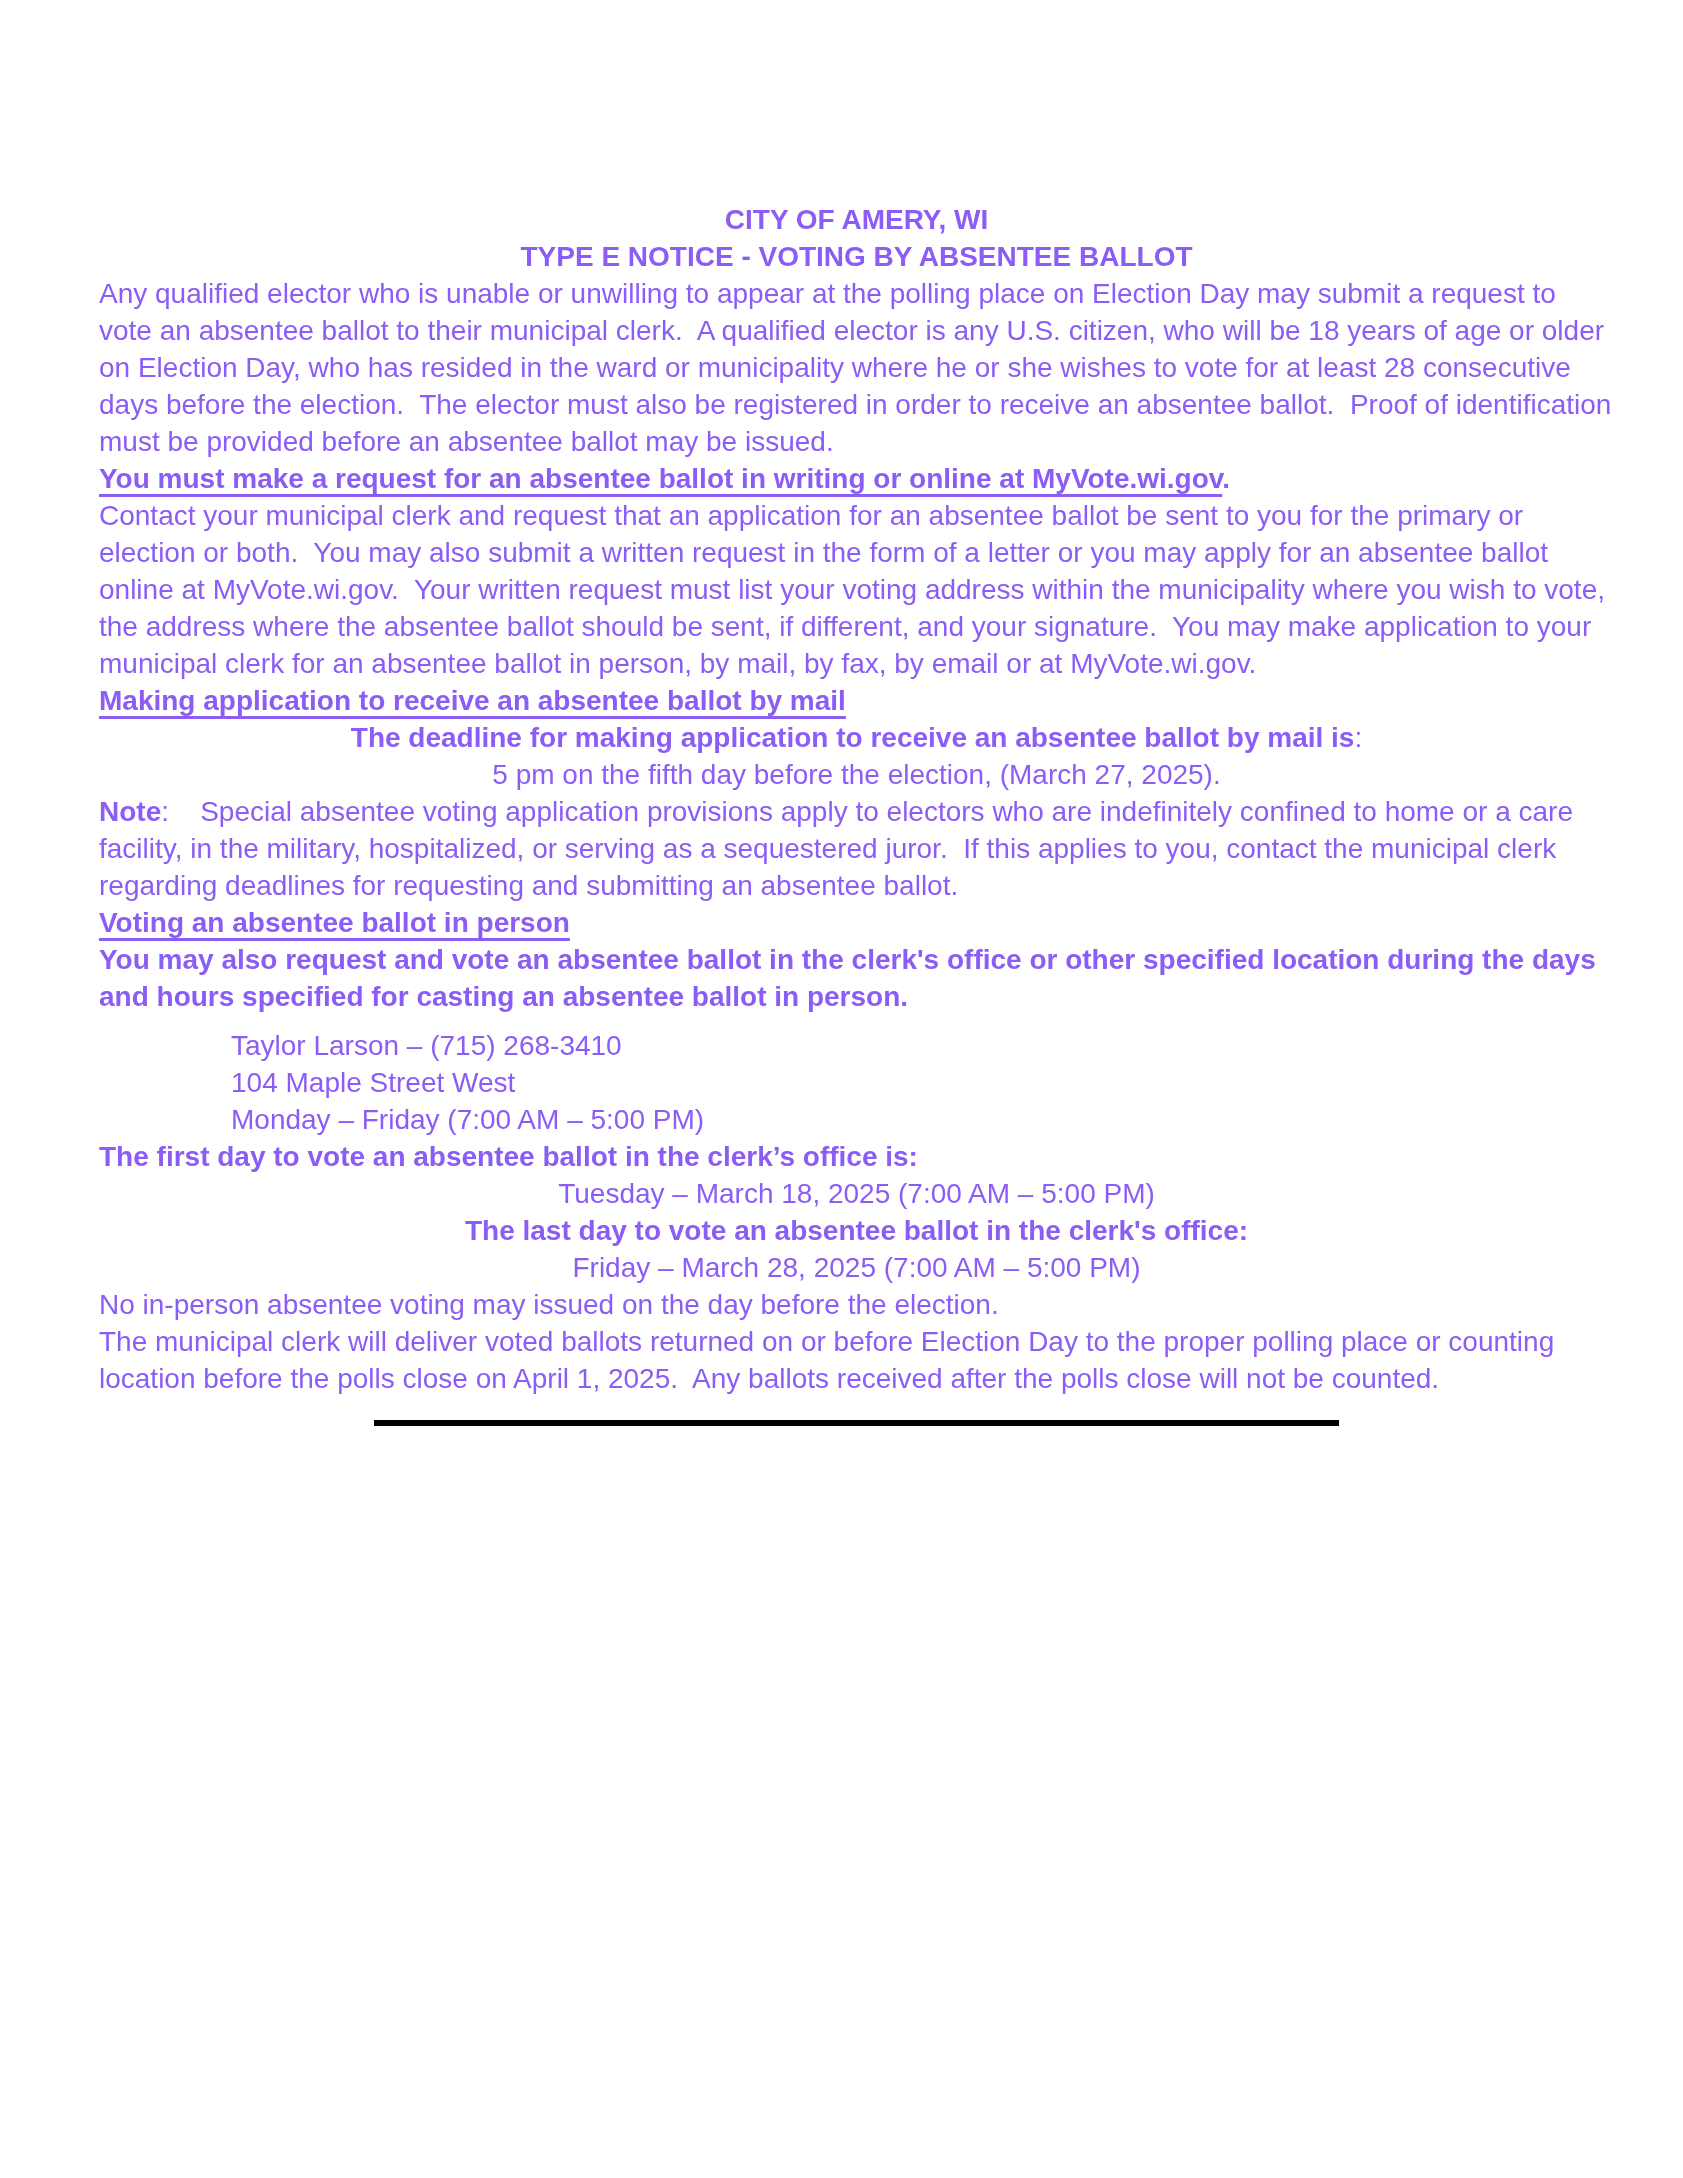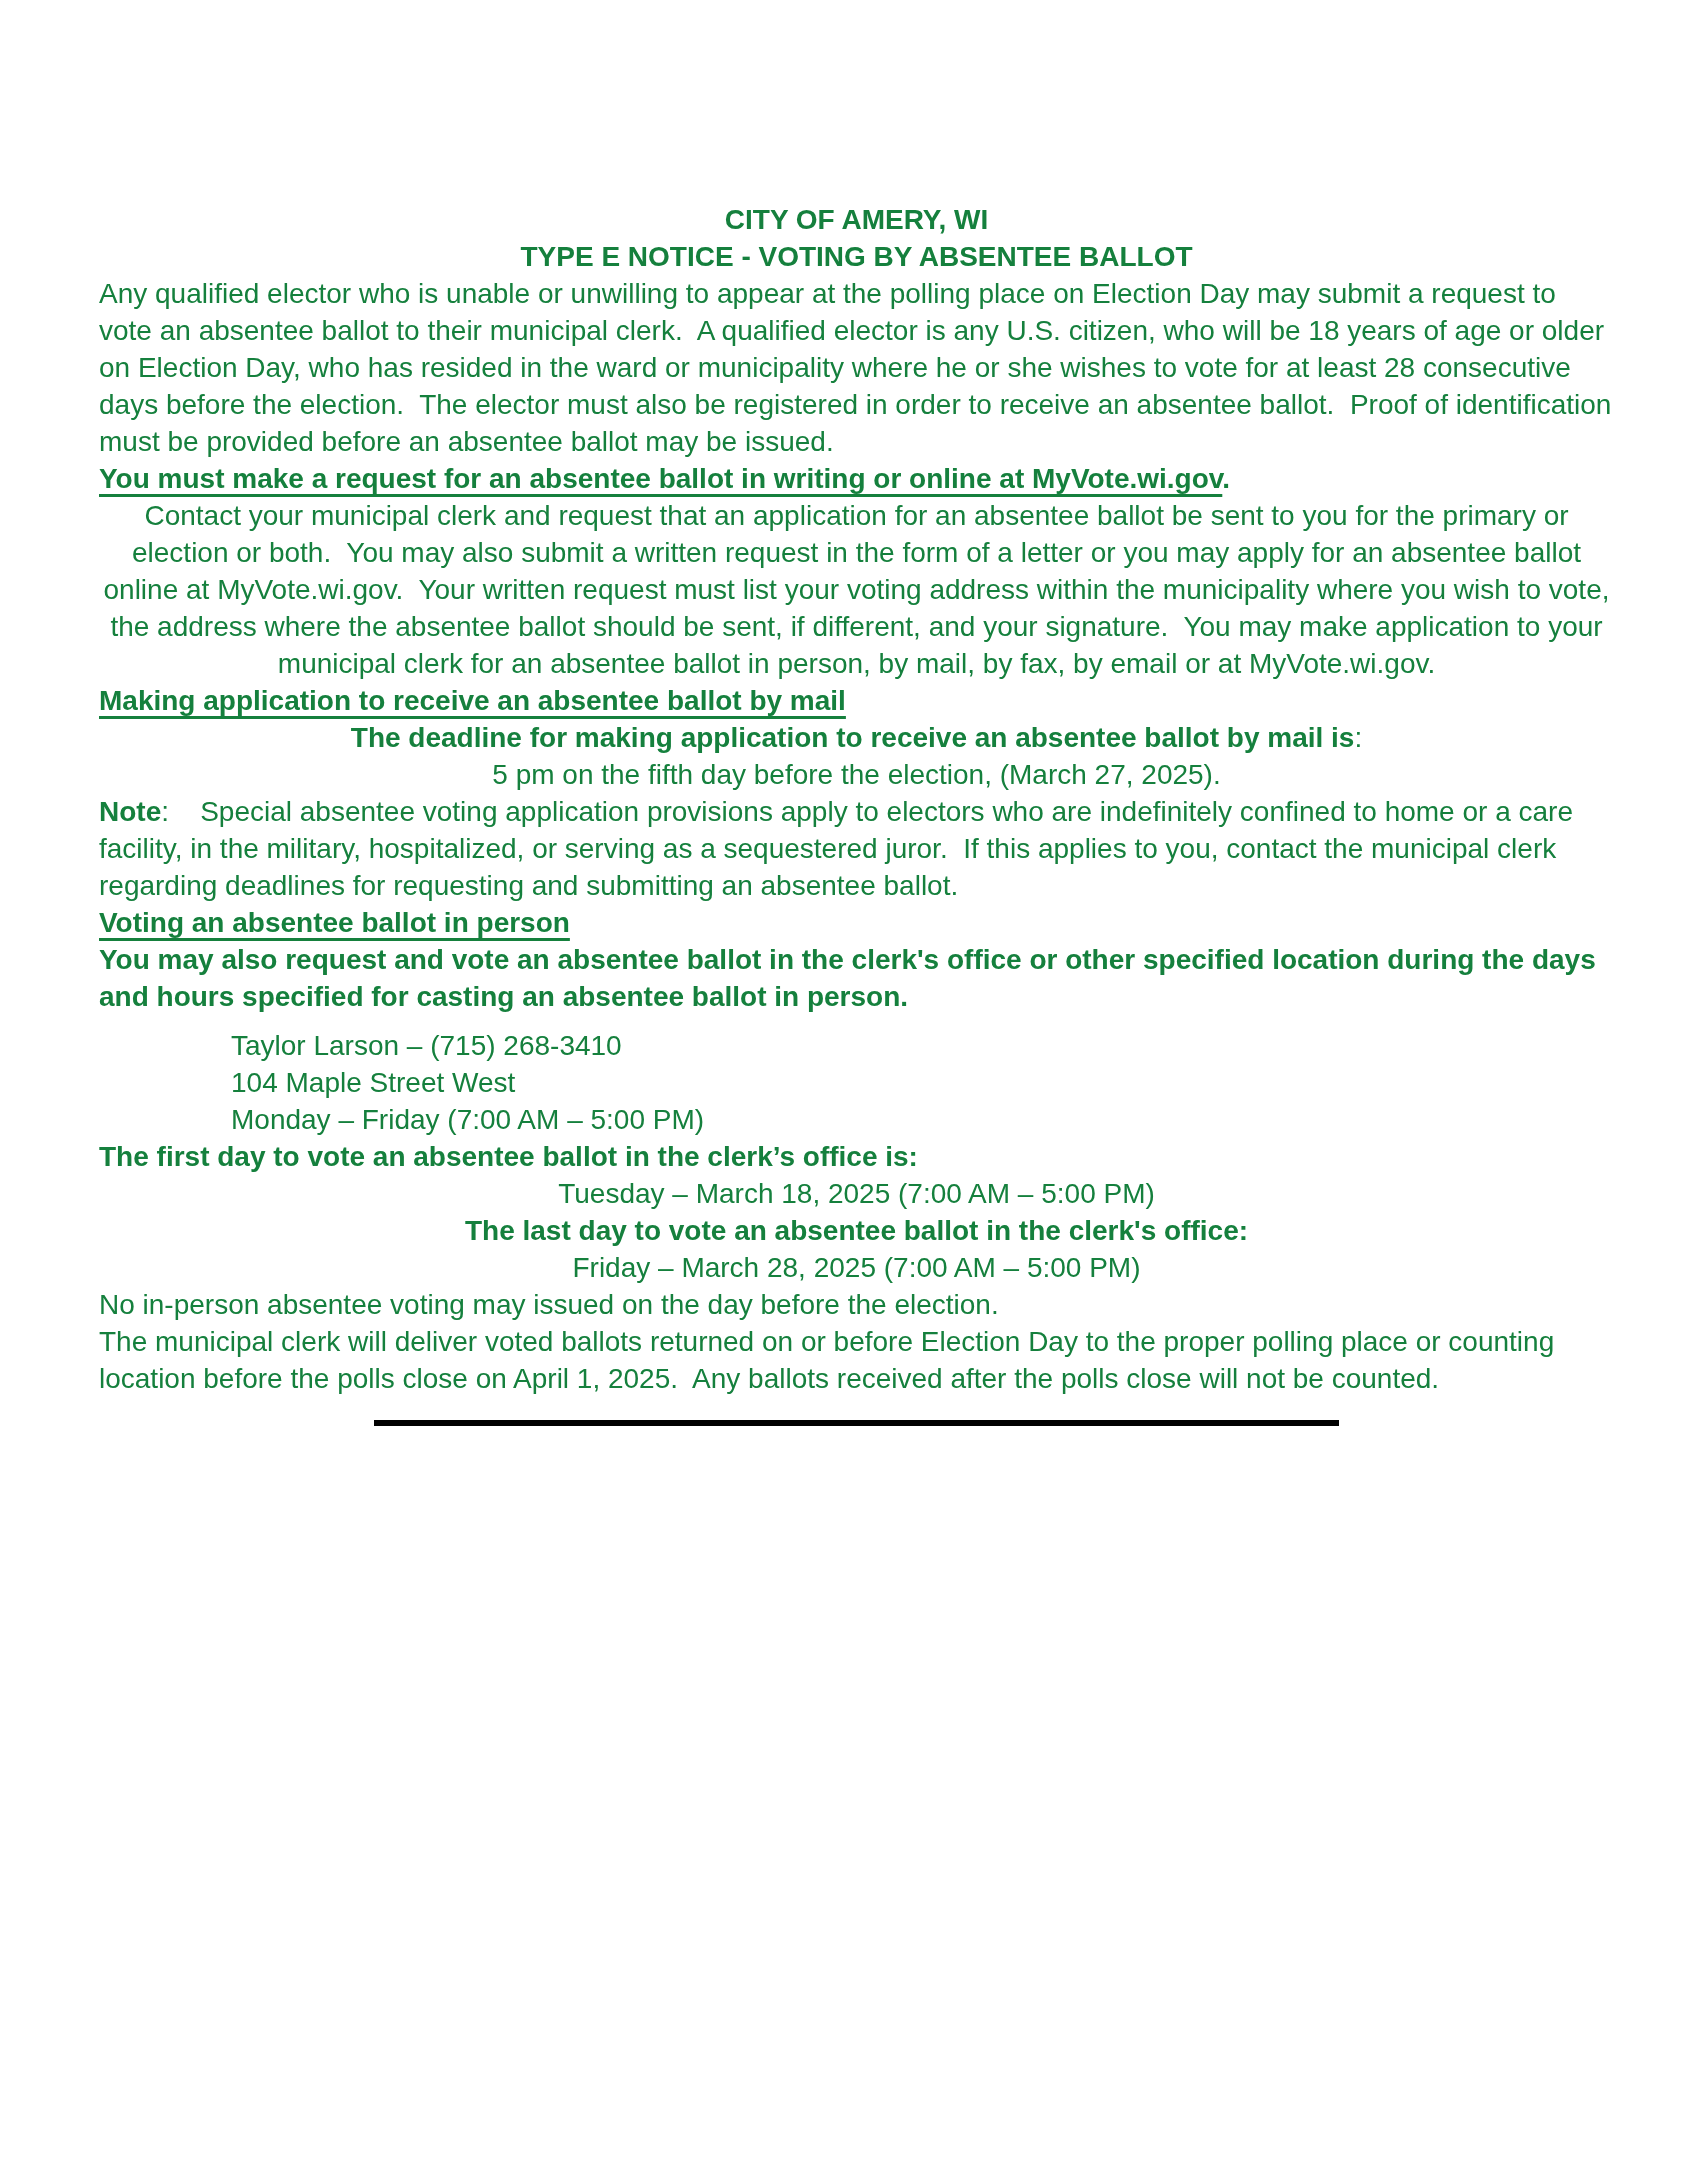--- a/index.html
+++ b/index.html
@@ -6,21 +6,21 @@
     margin: 0;
     padding: 0;
     background: #ffffff;
   }
   .page {
     position: relative;
     width: 1683px;
     height: 2178px;
     margin: 0 auto;
     background: #ffffff;
-    color: #15803d;
+    color: #8b5cf6;
     font-family: "Liberation Sans", "DejaVu Sans", sans-serif;
     font-size: 28px;
     line-height: 37px;
     box-sizing: border-box;
     padding: 201px 69px 0 99px;
     overflow: hidden;
   }
   .page p, .page div.txt {
     margin: 0;
     white-space: pre-wrap;
@@ -36,21 +36,21 @@
   .rule {
     width: 965px;
     height: 6px;
     background: #000000;
     margin: 23px auto 0 auto;
   }
   
   .mt-subtitle  { margin-top: 33px; text-align: center; }
   .mt-p1        { margin-top: 42px; }
   .mt-hrequest  { margin-top: 22px; }
-  .mt-p2        { margin-top: 30px; text-align: center; }
+  .mt-p2        { margin-top: 30px; }
   .mt-hmail     { margin-top: 15px; }
   .mt-deadline1 { margin-top: 16px; text-align: center; }
   .mt-note      { margin-top: 18px; }
   .mt-hperson   { margin-top: 22px; }
   .mt-p3        { margin-top: 40px; font-weight: bold; }
   .mt-contact   { margin-top: 12px; }
   .mt-firstday  { margin-top: 24px; }
   .mt-tuesday   { margin-top: 17px; }
   .mt-lastday   { margin-top: 34px; text-align: center; }
   .mt-friday    { margin-top: 10px; }

